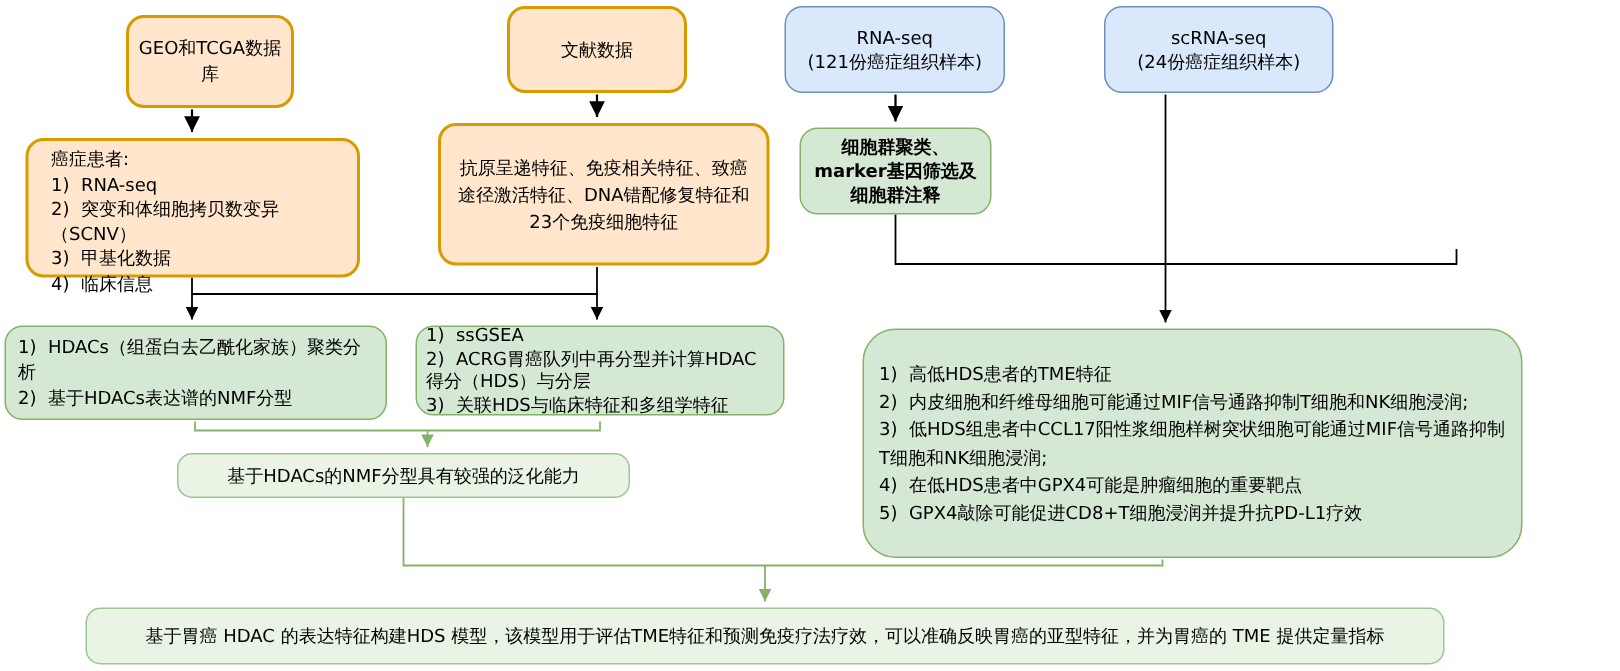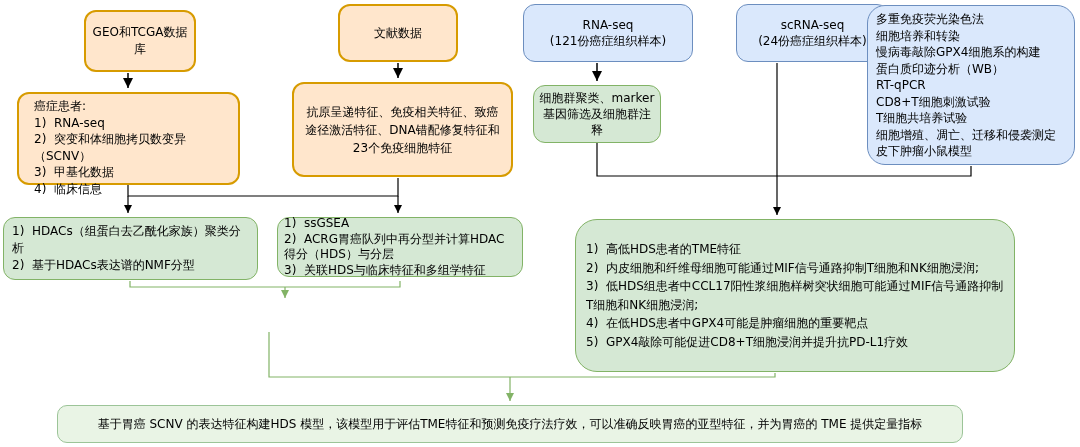--- a/index.html
+++ b/index.html
@@ -51,55 +51,47 @@
     <path d="M130,281 V287 H400 V281" stroke="#82B366" stroke-width="1.2" fill="none"></path>
     <path d="M285,287 V298" stroke="#82B366" stroke-width="1.2" fill="none" marker-end="url(#ah-green)"></path>
     <path d="M269,332 V377 H775 V373" stroke="#82B366" stroke-width="1.2" fill="none"></path>
     <path d="M510,377 V401" stroke="#82B366" stroke-width="1.2" fill="none" marker-end="url(#ah-green)"></path>
   </svg>
 
   <div class="box orange center" style="left:84px;top:10px;width:112px;height:62px;padding:2px 6px;">GEO和TCGA数据库</div>
 
   <div class="box orange center" style="left:338px;top:4px;width:120px;height:58px;padding:2px 6px;">文献数据</div>
 
-  <div class="box blue center" style="left:523px;top:4px;width:170px;height:58px;padding:2px 4px;line-height:16px;">RNA-seq
+  <div class="box blue center" style="left:523px;top:4px;width:147px;height:58px;padding:2px 4px;line-height:16px;">RNA-seq
 (121份癌症组织样本)</div>
 
   <div class="box blue center" style="left:736px;top:4px;width:153px;height:58px;padding:2px 4px;line-height:16px;">scRNA-seq
 (24份癌症组织样本)</div>
 
-  <div class="box blue left-top" style="left:867px;top:5px;width:208px;height:160px;padding:5px 8px;line-height:16.5px;border-radius:18px;">多重免疫荧光染色法
-细胞培养和转染
-慢病毒敲除GPX4细胞系的构建
-蛋白质印迹分析（WB）
-RT-qPCR
-CD8+T细胞刺激试验
-T细胞共培养试验
-细胞增殖、凋亡、迁移和侵袭测定
-皮下肿瘤小鼠模型</div>
 
   <div class="box orange left-top" style="left:17px;top:92px;width:223px;height:93px;padding:4px 15px;line-height:16.5px;">癌症患者:
 1)  RNA-seq
 2)  突变和体细胞拷贝数变异（SCNV）
 3)  甲基化数据
 4)  临床信息</div>
 
   <div class="box orange center" style="left:292px;top:82px;width:221px;height:95px;padding:4px 10px;line-height:18px;">抗原呈递特征、免疫相关特征、致癌途径激活特征、DNA错配修复特征和23个免疫细胞特征</div>
 
-  <div class="box green center" style="left:533px;top:85px;width:128px;height:58px;padding:2px 4px;line-height:16px;">细胞群聚类、marker基因筛选及细胞群注释</div>
+  <div class="box green center" style="left:533px;top:85px;width:128px;height:58px;padding:2px 4px;line-height:16px;font-weight:bold;">细胞群聚类、marker基因筛选及细胞群注释</div>
 
   <div class="box green left-center" style="left:3px;top:217px;width:255px;height:63px;padding:2px 8px;line-height:17px;">1)  HDACs（组蛋白去乙酰化家族）聚类分析
 2)  基于HDACs表达谱的NMF分型</div>
 
   <div class="box green left-center" style="left:277px;top:217px;width:246px;height:60px;padding:2px 6px;line-height:15.5px;">1)  ssGSEA
 2)  ACRG胃癌队列中再分型并计算HDAC得分（HDS）与分层
 3)  关联HDS与临床特征和多组学特征</div>
 
   <div class="box green left-top" style="left:575px;top:219px;width:440px;height:153px;padding:20px 10px 4px 10px;line-height:18.5px;border-radius:22px;">1)  高低HDS患者的TME特征
 2)  内皮细胞和纤维母细胞可能通过MIF信号通路抑制T细胞和NK细胞浸润;
 3)  低HDS组患者中CCL17阳性浆细胞样树突状细胞可能通过MIF信号通路抑制T细胞和NK细胞浸润;
 4)  在低HDS患者中GPX4可能是肿瘤细胞的重要靶点
 5)  GPX4敲除可能促进CD8+T细胞浸润并提升抗PD-L1疗效</div>
 
+  <div class="box lightgreen center" style="left:118px;top:302px;width:302px;height:30px;padding:0 6px;">基于HDACs的NMF分型具有较强的泛化能力</div>
 
-  <div class="box lightgreen center" style="left:57px;top:405px;width:906px;height:38px;padding:0 10px;">基于胃癌 SCNV 的表达特征构建HDS 模型，该模型用于评估TME特征和预测免疫疗法疗效，可以准确反映胃癌的亚型特征，并为胃癌的 TME 提供定量指标</div>
+  <div class="box lightgreen center" style="left:57px;top:405px;width:906px;height:38px;padding:0 10px;">基于胃癌 HDAC 的表达特征构建HDS 模型，该模型用于评估TME特征和预测免疫疗法疗效，可以准确反映胃癌的亚型特征，并为胃癌的 TME 提供定量指标</div>
 
 </div>
 
 </body></html>

